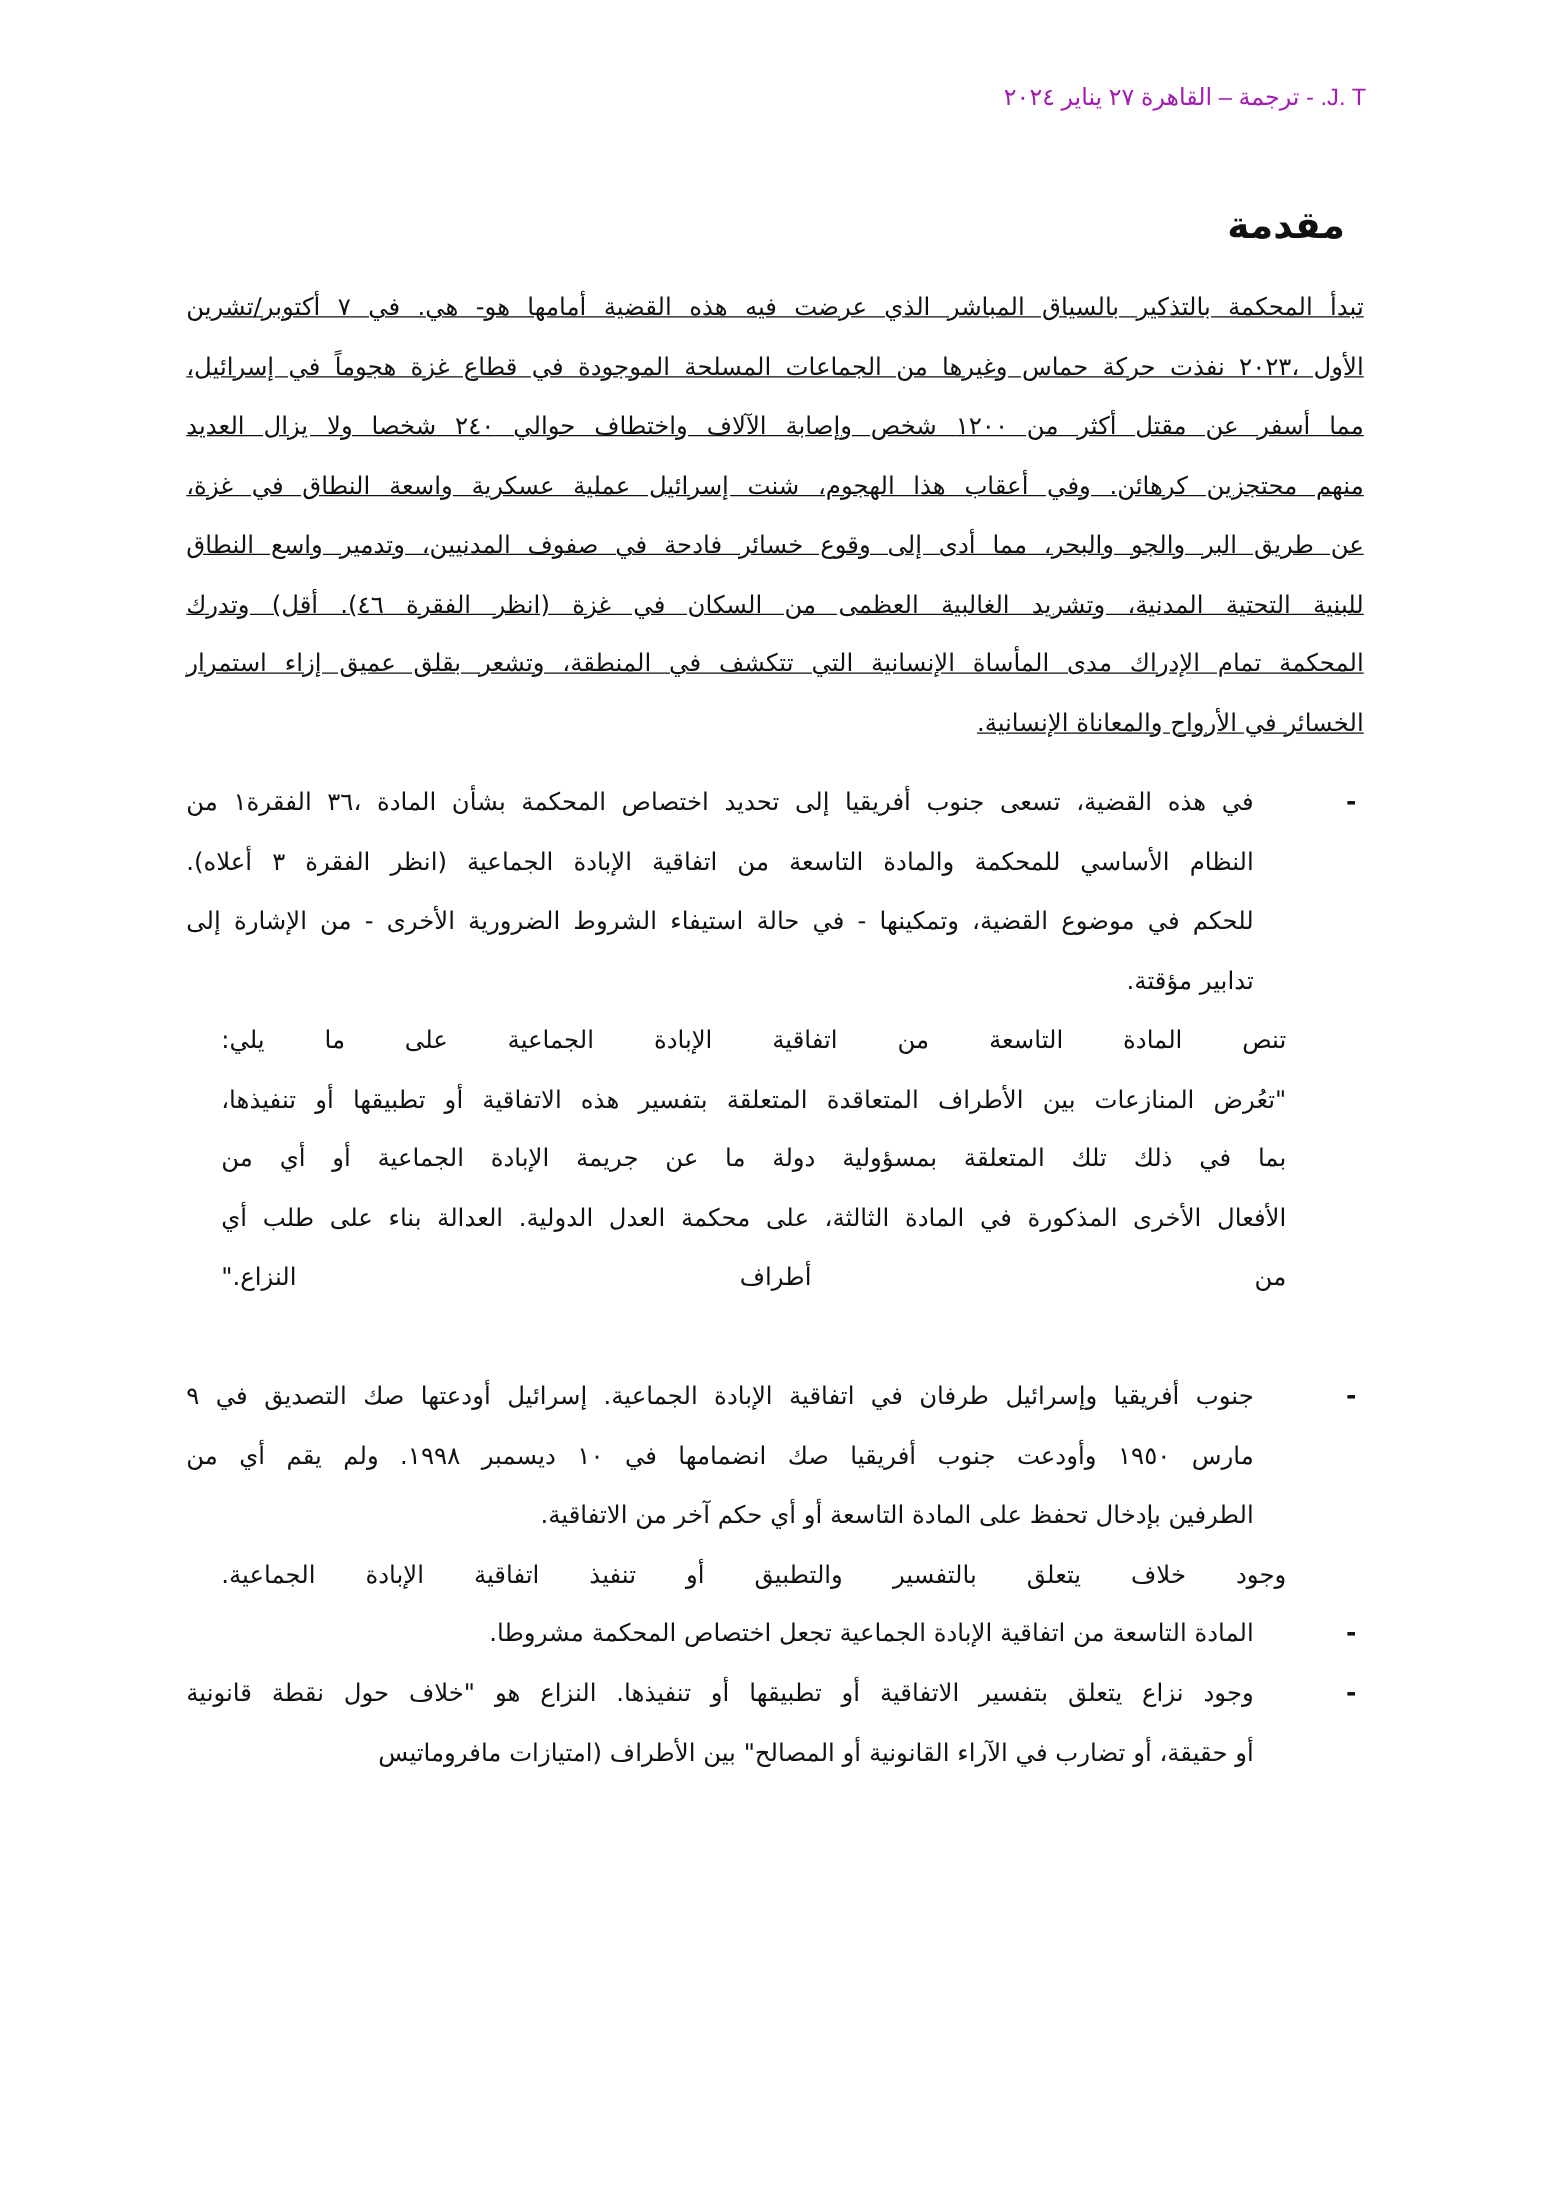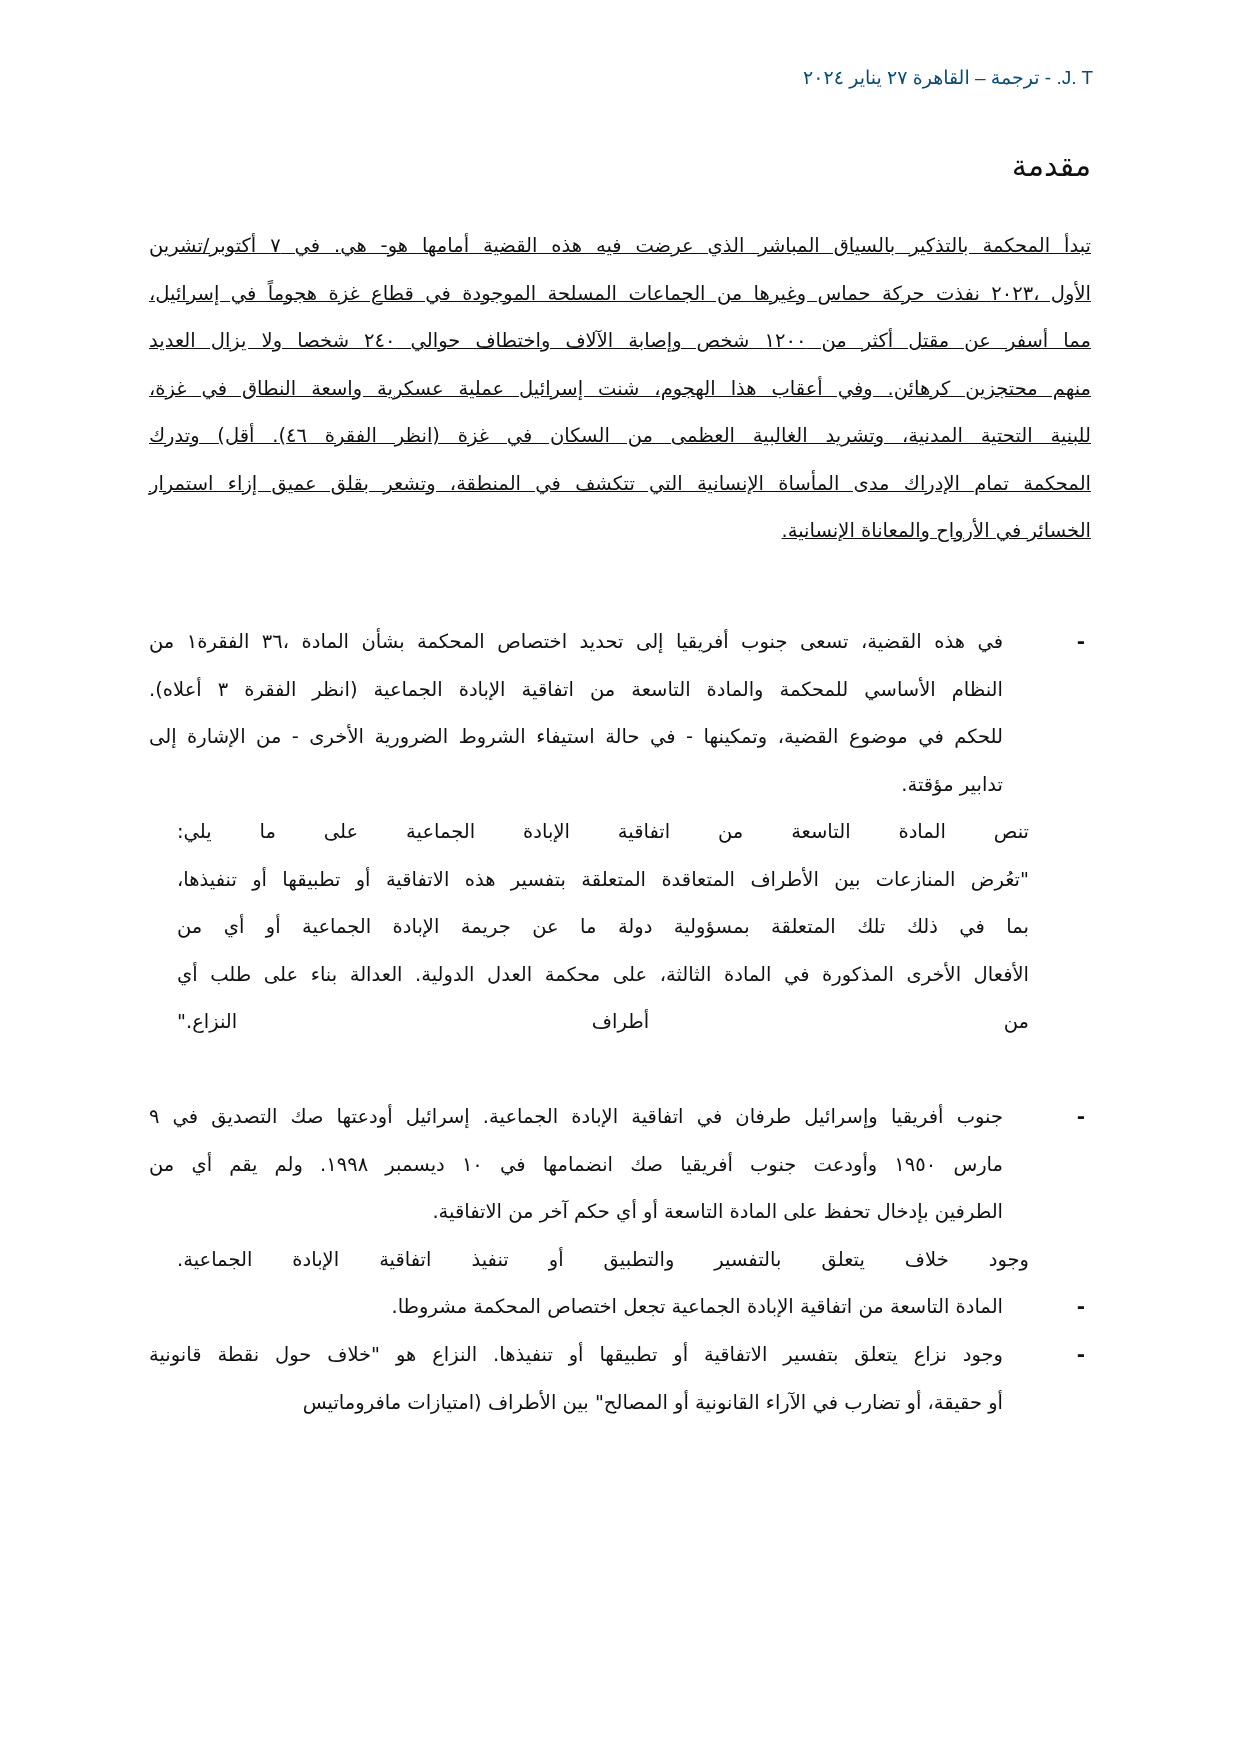--- a/index.html
+++ b/index.html
@@ -5,25 +5,25 @@
   html, body { margin: 0; padding: 0; background: #ffffff; }
   body { width: 1241px; height: 1755px; position: relative; overflow: hidden; }
   .page {
     position: absolute; left: 0; top: 0; width: 1241px; height: 1755px;
     direction: rtl; color: #111111;
     font-family: "DejaVu Sans", sans-serif;
   }
   .header {
     position: absolute; top: 66px; right: 148px; width: 900px;
     font-family: "Liberation Sans", sans-serif; font-size: 19px;
-    text-align: right; color: #0c4a6e;
+    text-align: right; color: #a21caf;
   }
   .title {
     position: absolute; top: 148px; right: 150px;
-    font-size: 30px; font-weight: normal; margin: 0;
+    font-size: 30px; font-weight: bold; margin: 15px;
   }
   .body-text {
     position: absolute; right: 150px; width: 942px;
     font-size: 19.5px; line-height: 47.5px; text-align: justify;
     text-align-last: right;
     text-decoration: underline;
   }
   .para { top: 222px; margin: 0; }
   .para .line, .item .line { display: block; text-align: justify; text-align-last: justify; white-space: nowrap; }
   .para .line.last, .item .line.last { text-align-last: right; }
@@ -47,20 +47,21 @@
     <span dir="rtl">J. T. - ترجمة – القاهرة ٢٧ يناير ٢٠٢٤</span>
   </div>
 
   <h1 class="title">مقدمة</h1>
 
   <p class="body-text para">
     <span class="line">تبدأ المحكمة بالتذكير بالسياق المباشر الذي عرضت فيه هذه القضية أمامها هو- هي. في ٧ أكتوبر/تشرين</span>
     <span class="line">الأول ،٢٠٢٣ نفذت حركة حماس وغيرها من الجماعات المسلحة الموجودة في قطاع غزة هجوماً في إسرائيل،</span>
     <span class="line">مما أسفر عن مقتل أكثر من ١٢٠٠ شخص وإصابة الآلاف واختطاف حوالي ٢٤٠ شخصا ولا يزال العديد</span>
     <span class="line">منهم محتجزين كرهائن. وفي أعقاب هذا الهجوم، شنت إسرائيل عملية عسكرية واسعة النطاق في غزة،</span>
+    <span class="line">عن طريق البر والجو والبحر، مما أدى إلى وقوع خسائر فادحة في صفوف المدنيين، وتدمير واسع النطاق</span>
     <span class="line">للبنية التحتية المدنية، وتشريد الغالبية العظمى من السكان في غزة (انظر الفقرة ٤٦). أقل) وتدرك</span>
     <span class="line">المحكمة تمام الإدراك مدى المأساة الإنسانية التي تتكشف في المنطقة، وتشعر بقلق عميق إزاء استمرار</span>
     <span class="line last">الخسائر في الأرواح والمعاناة الإنسانية.</span>
   </p>
 
   <div class="item" style="top:618px;">
     <span class="dash">-</span>
     <div class="content">
       <span class="line">في هذه القضية، تسعى جنوب أفريقيا إلى تحديد اختصاص المحكمة بشأن المادة ،٣٦ الفقرة١ من</span>
       <span class="line">النظام الأساسي للمحكمة والمادة التاسعة من اتفاقية الإبادة الجماعية (انظر الفقرة ٣ أعلاه).</span>

